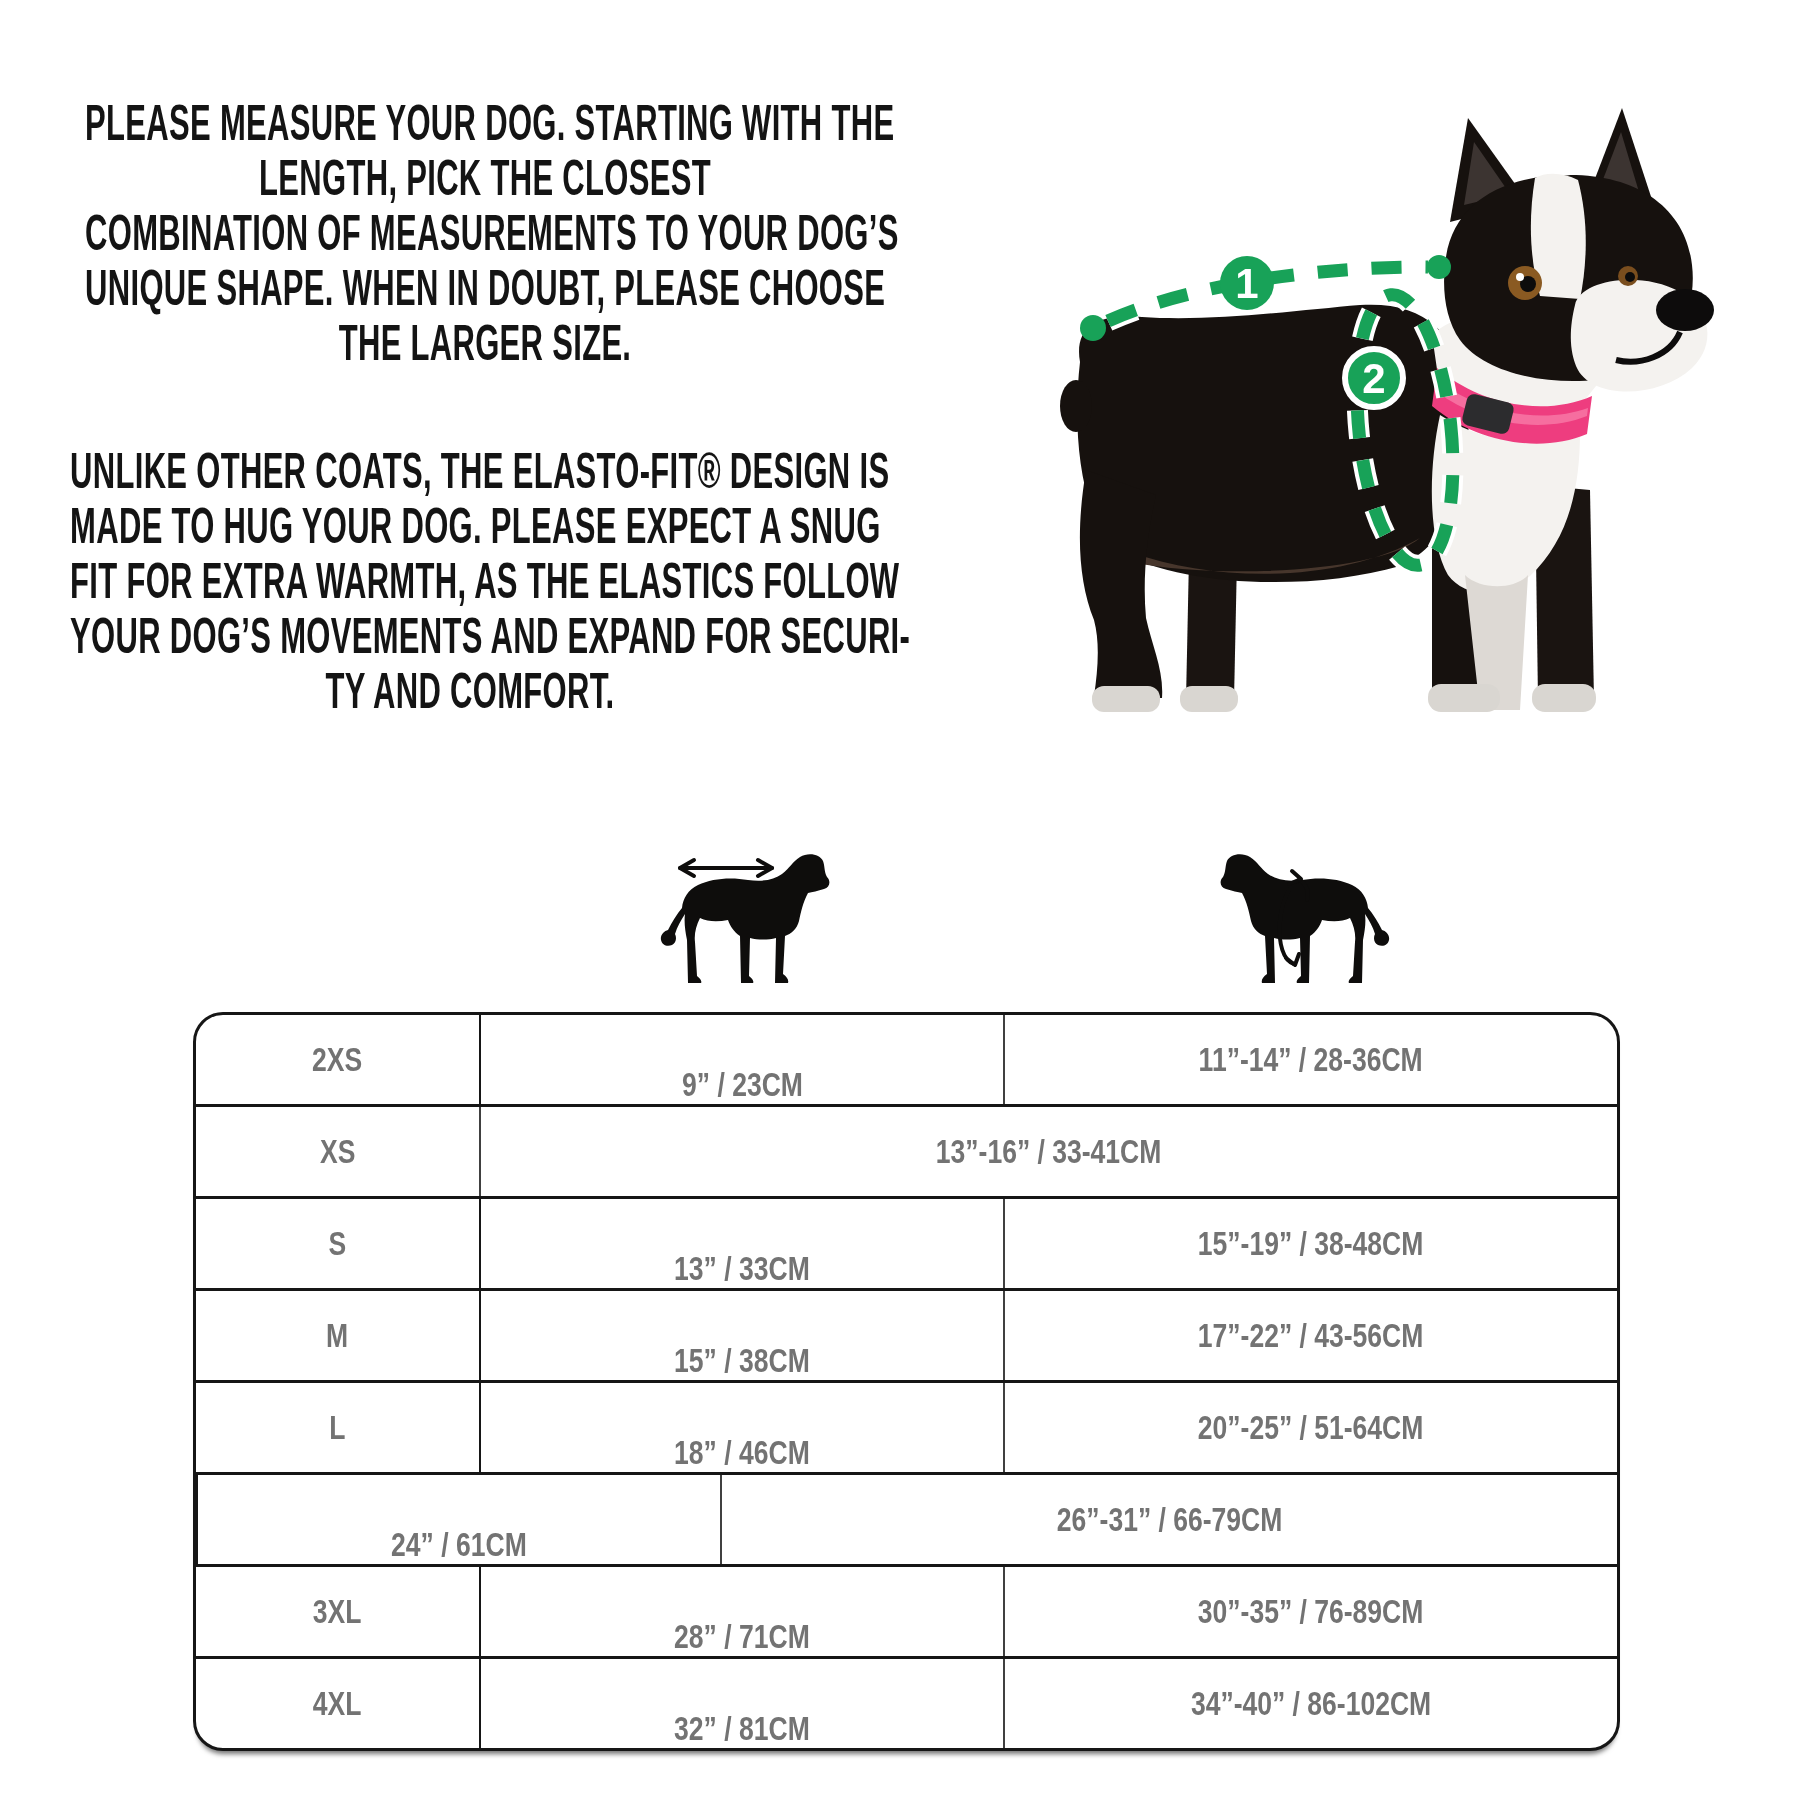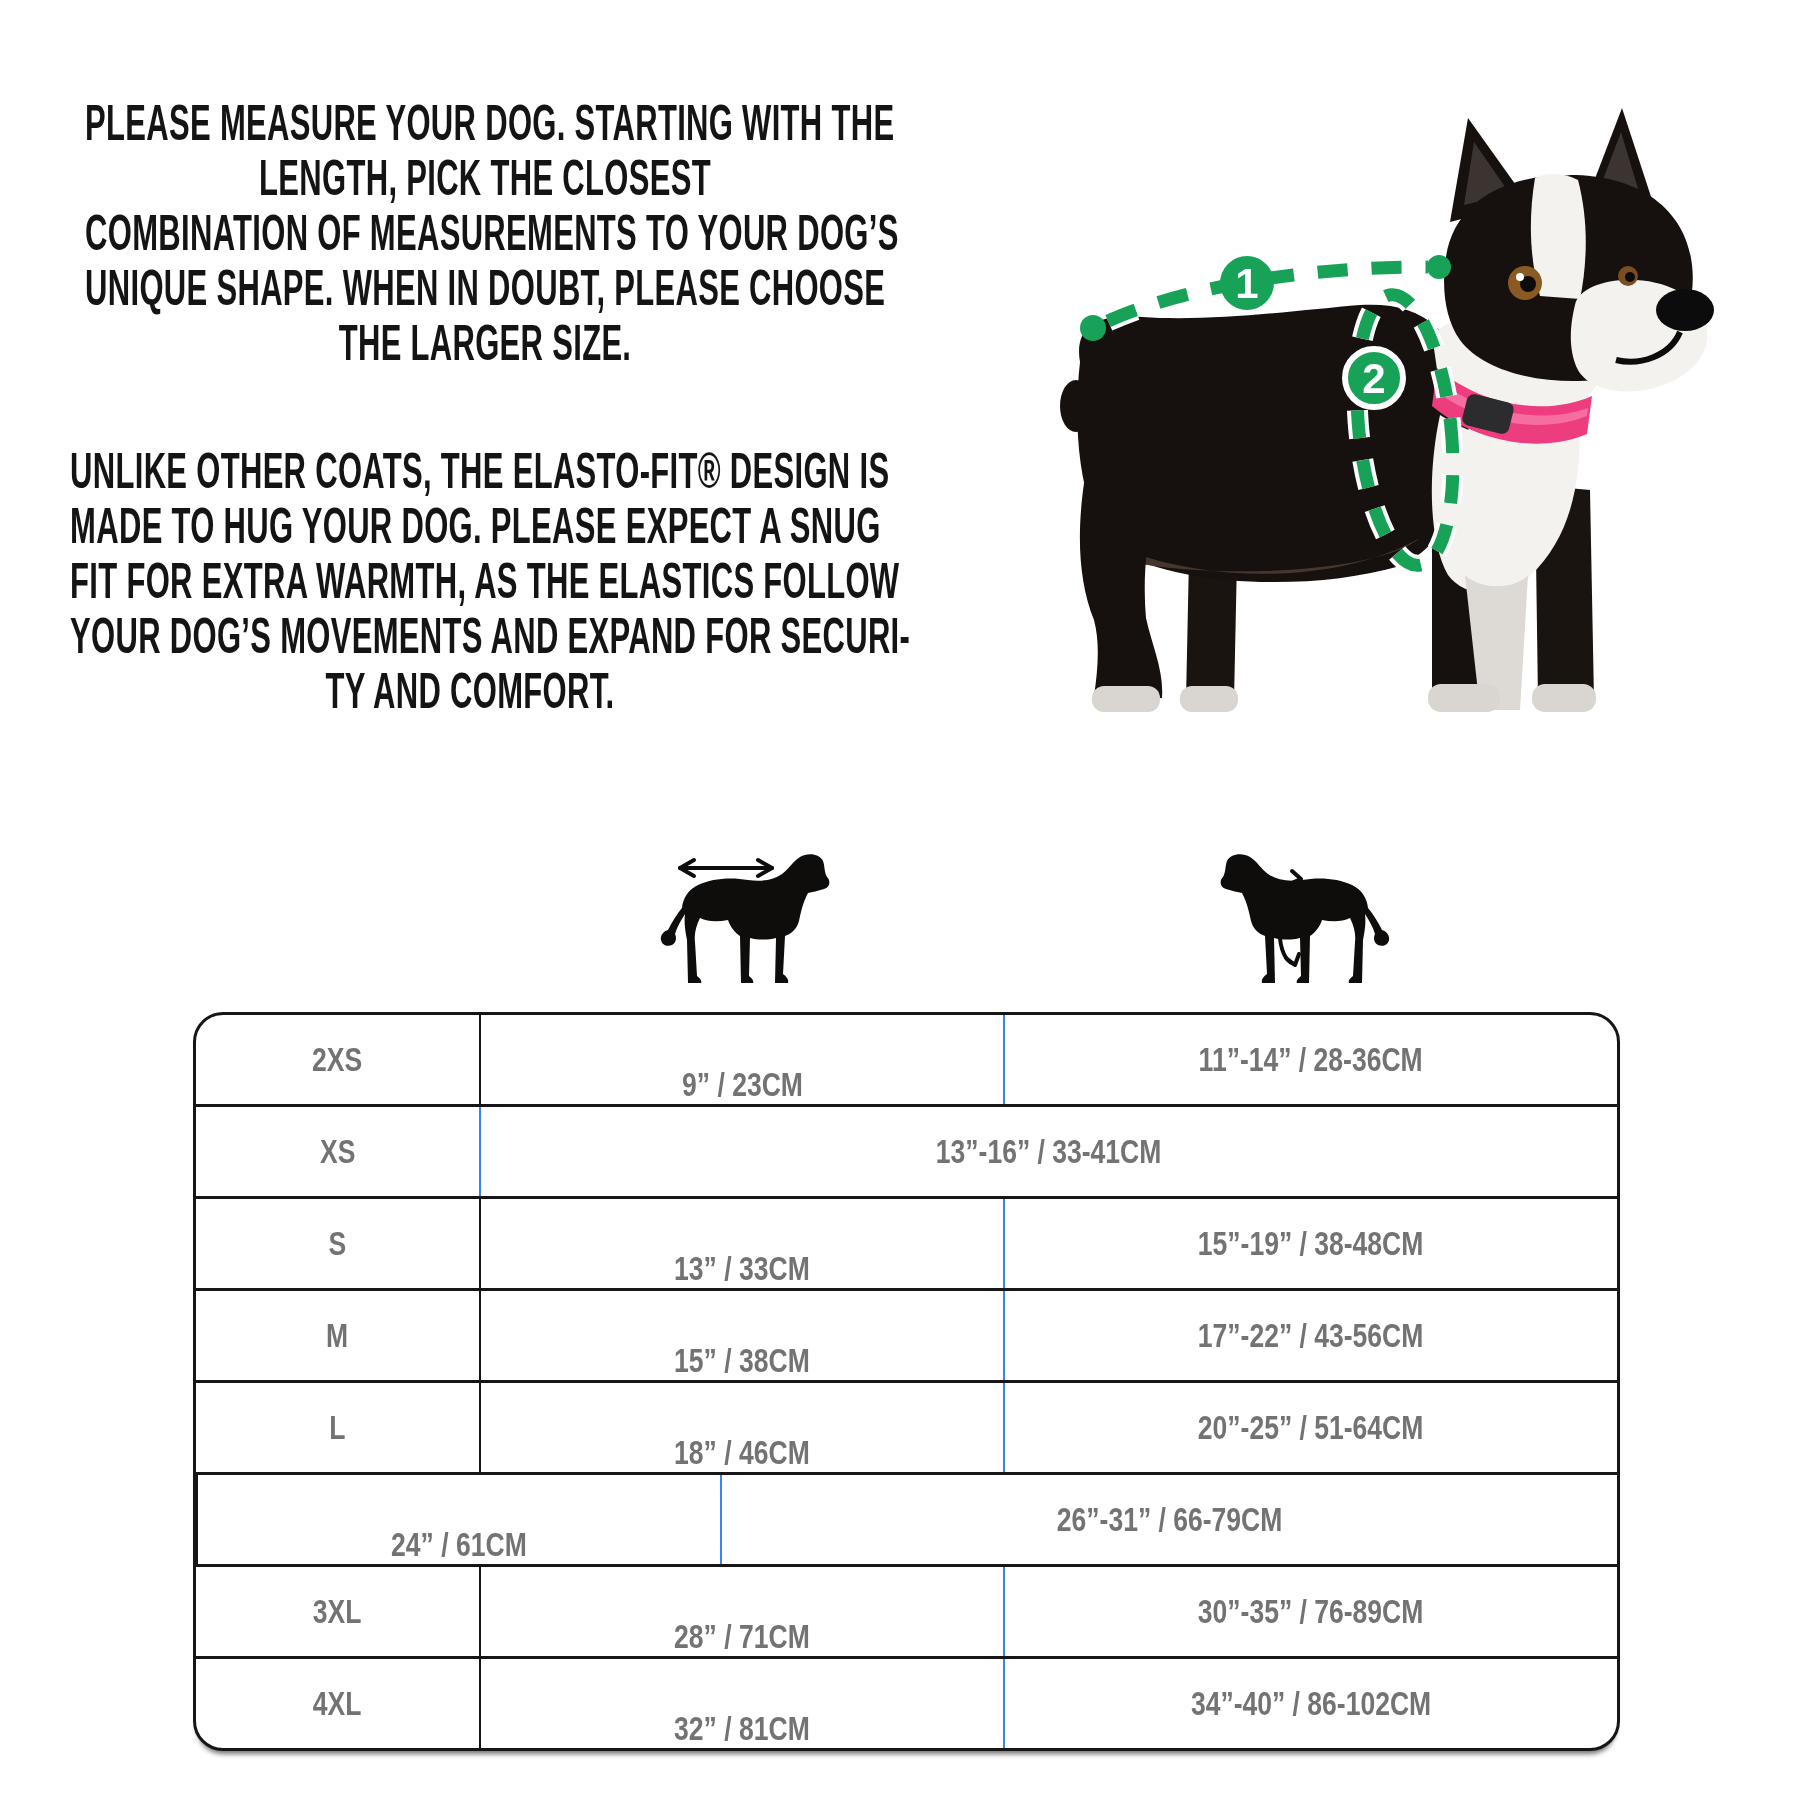--- a/index.html
+++ b/index.html
@@ -21,21 +21,21 @@
     border:3px solid #161616;border-radius:30px;overflow:hidden;
     box-shadow:0 7px 5px -4px rgba(0,0,0,.55);
     display:flex;flex-direction:column;background:#fff;
   }
   .trow{flex:1;display:flex;border-top:3px solid #161616;}
   .trow:first-child{border-top:none;}
   .tcell{display:flex;align-items:center;justify-content:center;font-size:34px;font-weight:bold;color:#737373;}
   .tcell span{display:inline-block;transform:scaleX(.78);white-space:nowrap;}
   .c1{width:283px;}
   .c2{width:522px;border-left:2px solid #161616;align-items:flex-end;}
-  .c3{flex:1;border-left:2px solid #3b82f6;}
+  .c3{flex:1;border-left:2px solid #404040;}
   
   .dog-photo{position:absolute;left:880px;top:70px;}
   .sil-left{position:absolute;left:650px;top:830px;}
   .sil-right{position:absolute;left:1200px;top:830px;}
 </style>
 </head>
 <body>
 
 <div class="canvas">
 

